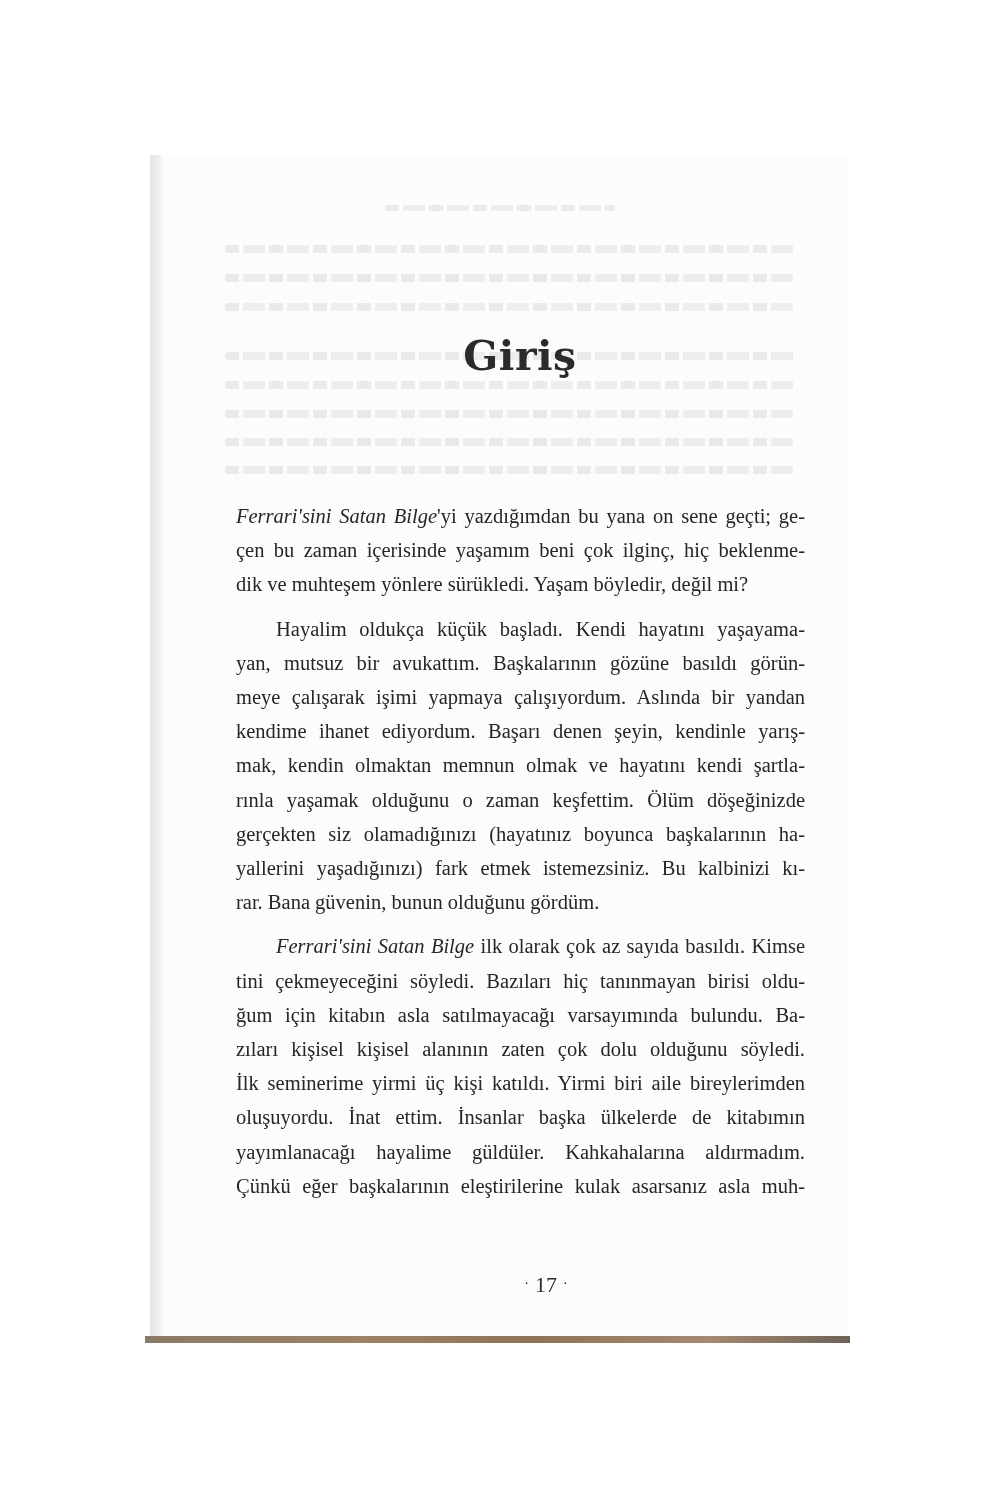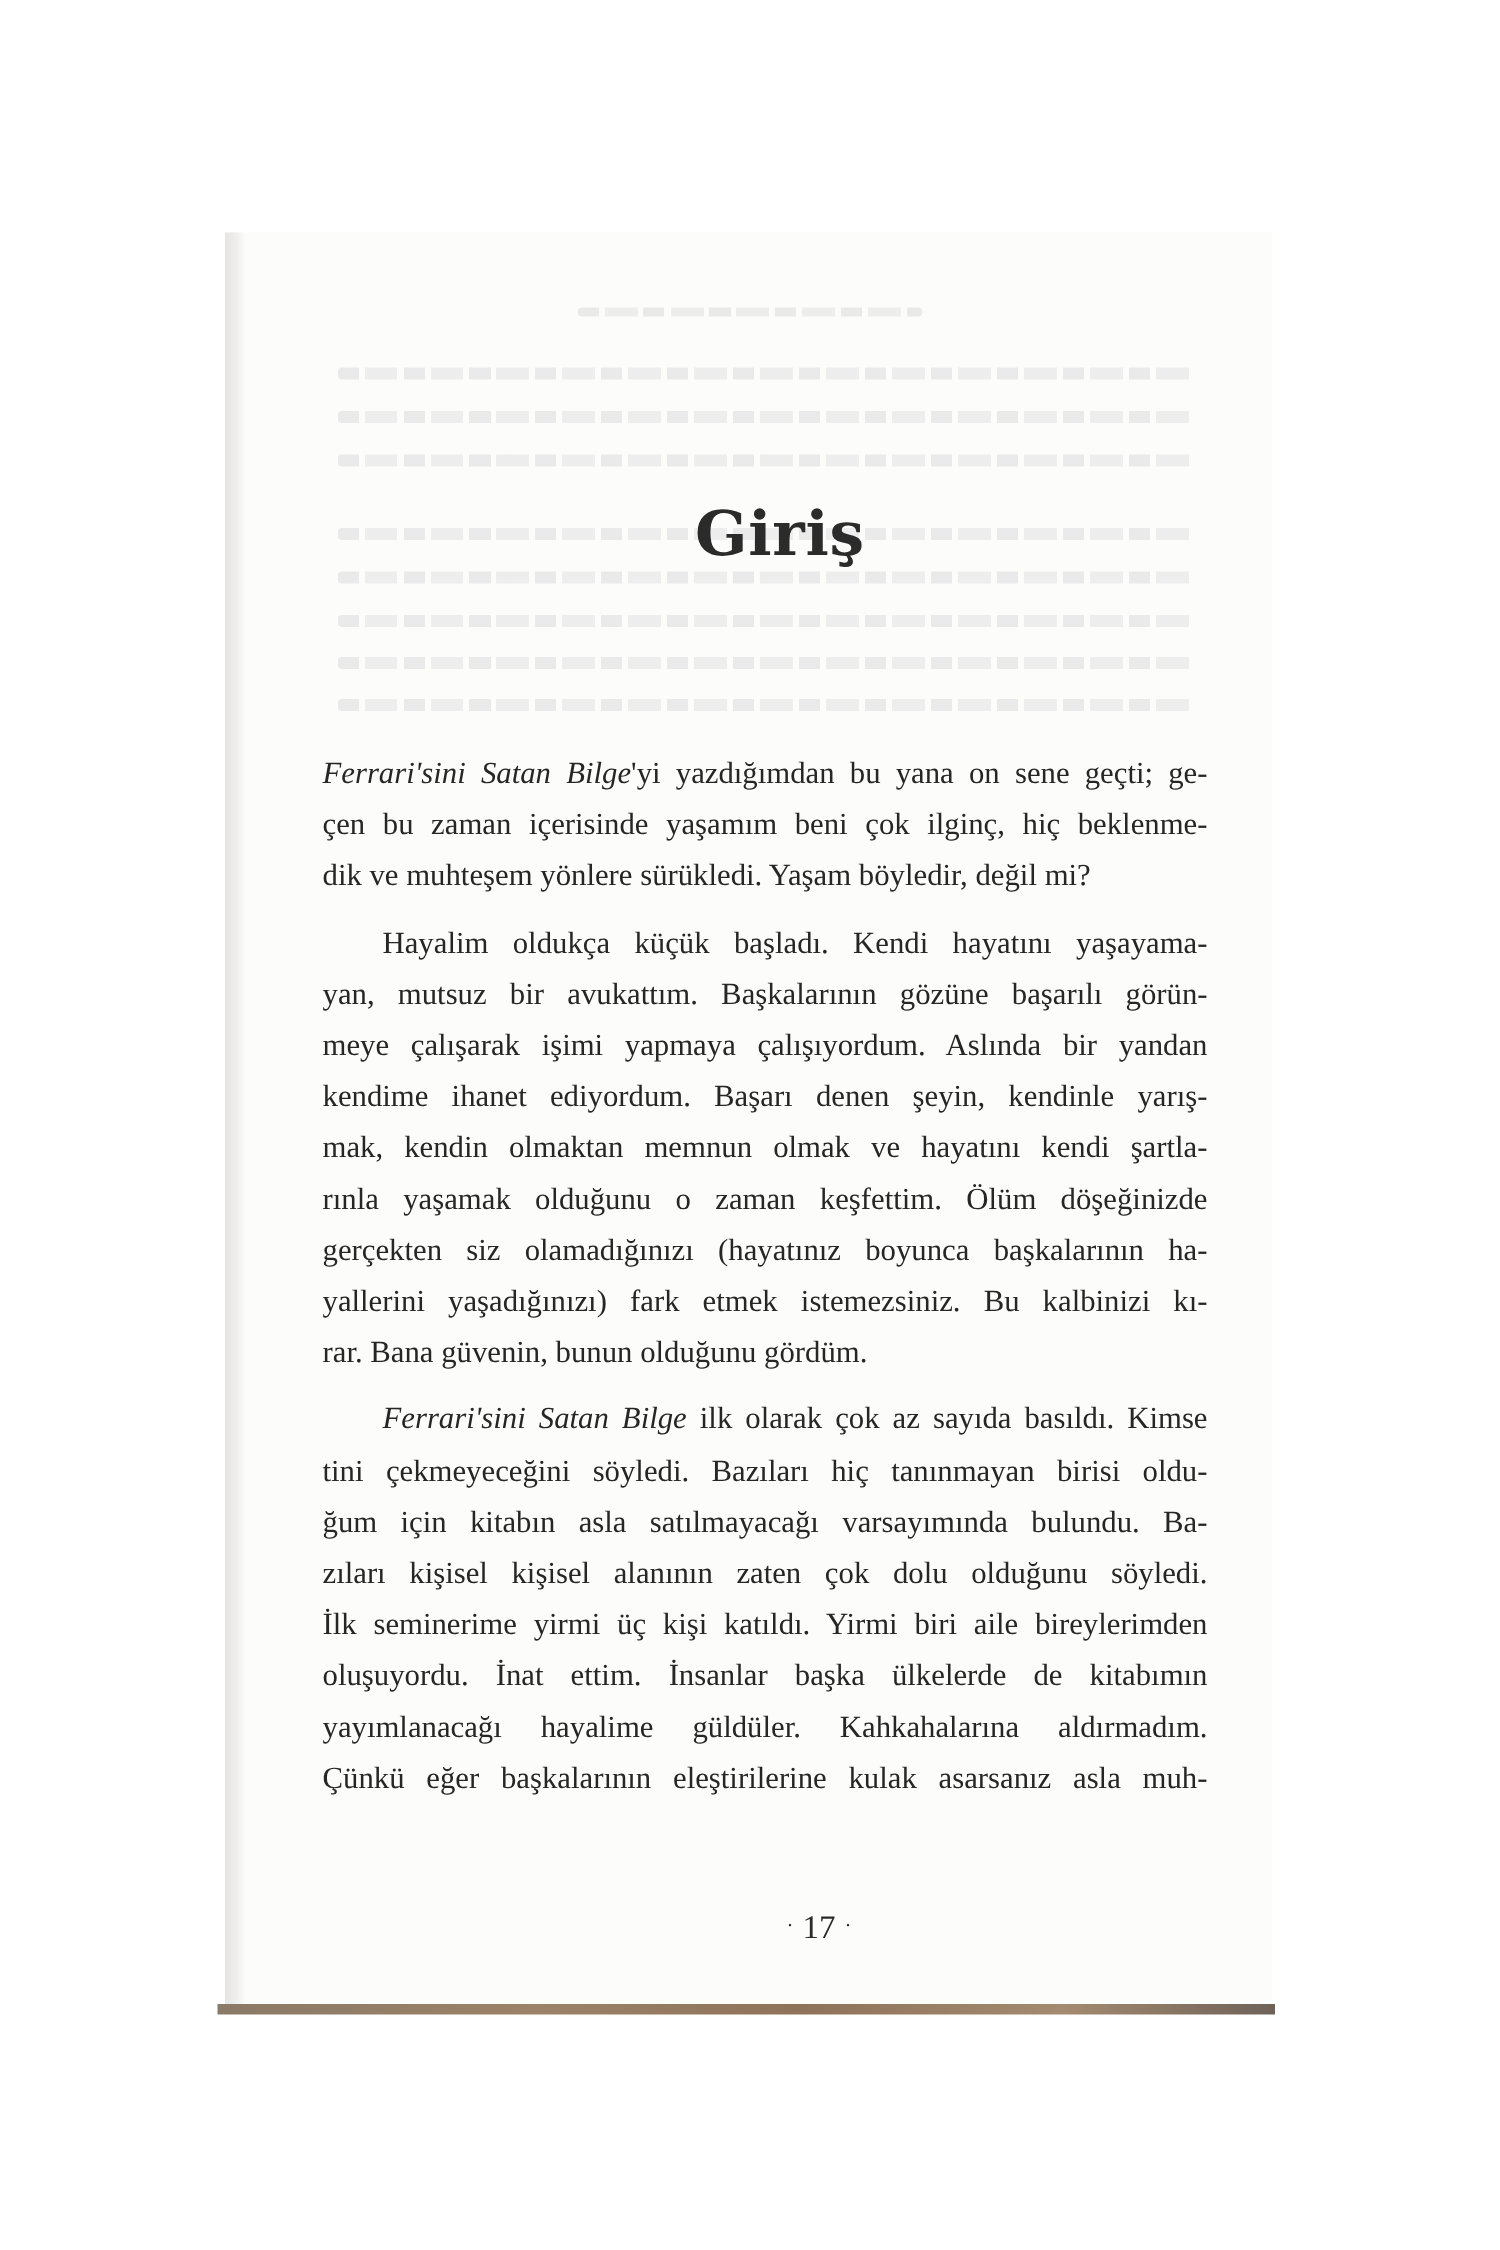--- a/index.html
+++ b/index.html
@@ -75,20 +75,21 @@
       font-size: 20.5px;
       line-height: 34.2px;
       color: #262626;
       text-align: justify;
     }
     .body-text .line {
       display: block;
       white-space: nowrap;
       text-align-last: justify;
       text-align: justify;
+      margin-left: 21px;
     }
     .body-text .line.last {
       text-align-last: left;
     }
     .body-text .line.indent {
       padding-left: 40px;
     }
     .para-gap {
       display: block;
       height: 10px;
@@ -134,21 +135,21 @@
 
   <div class="body-text" id="body-text">
       <div>
         <span class="line"><span class="italic">Ferrari'sini Satan Bilge</span>'yi yazdığımdan bu yana on sene geçti; ge-</span>
         <span class="line">çen bu zaman içerisinde yaşamım beni çok ilginç, hiç beklenme-</span>
         <span class="line last">dik ve muhteşem yönlere sürükledi. Yaşam böyledir, değil mi?</span>
       </div>
       <span class="para-gap"></span>
       <div>
         <span class="line indent">Hayalim oldukça küçük başladı. Kendi hayatını yaşayama-</span>
-        <span class="line">yan, mutsuz bir avukattım. Başkalarının gözüne başarılı görün-</span>
+        <span class="line">yan, mutsuz bir avukattım. Başkalarının gözüne basıldı görün-</span>
         <span class="line">meye çalışarak işimi yapmaya çalışıyordum. Aslında bir yandan</span>
         <span class="line">kendime ihanet ediyordum. Başarı denen şeyin, kendinle yarış-</span>
         <span class="line">mak, kendin olmaktan memnun olmak ve hayatını kendi şartla-</span>
         <span class="line">rınla yaşamak olduğunu o zaman keşfettim. Ölüm döşeğinizde</span>
         <span class="line">gerçekten siz olamadığınızı (hayatınız boyunca başkalarının ha-</span>
         <span class="line">yallerini yaşadığınızı) fark etmek istemezsiniz. Bu kalbinizi kı-</span>
         <span class="line last">rar. Bana güvenin, bunun olduğunu gördüm.</span>
       </div>
       <span class="para-gap"></span>
       <div>

